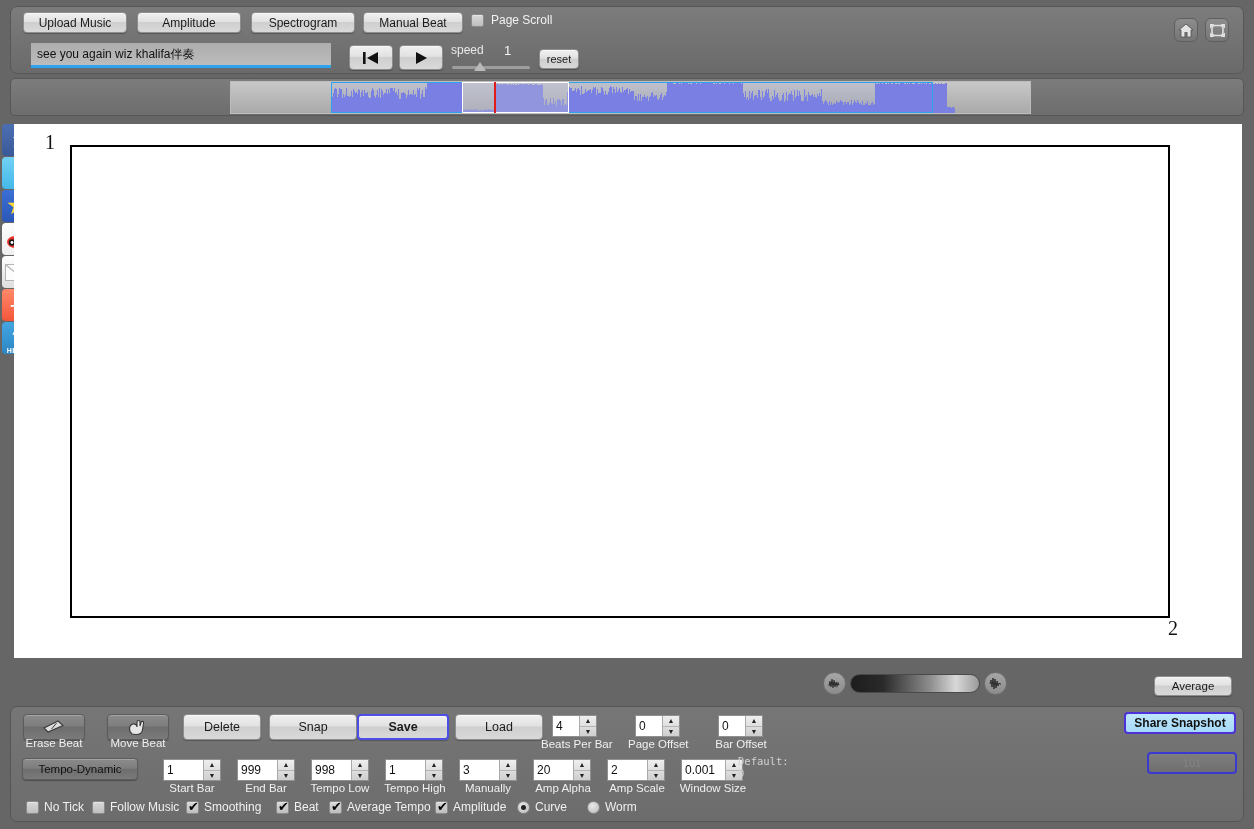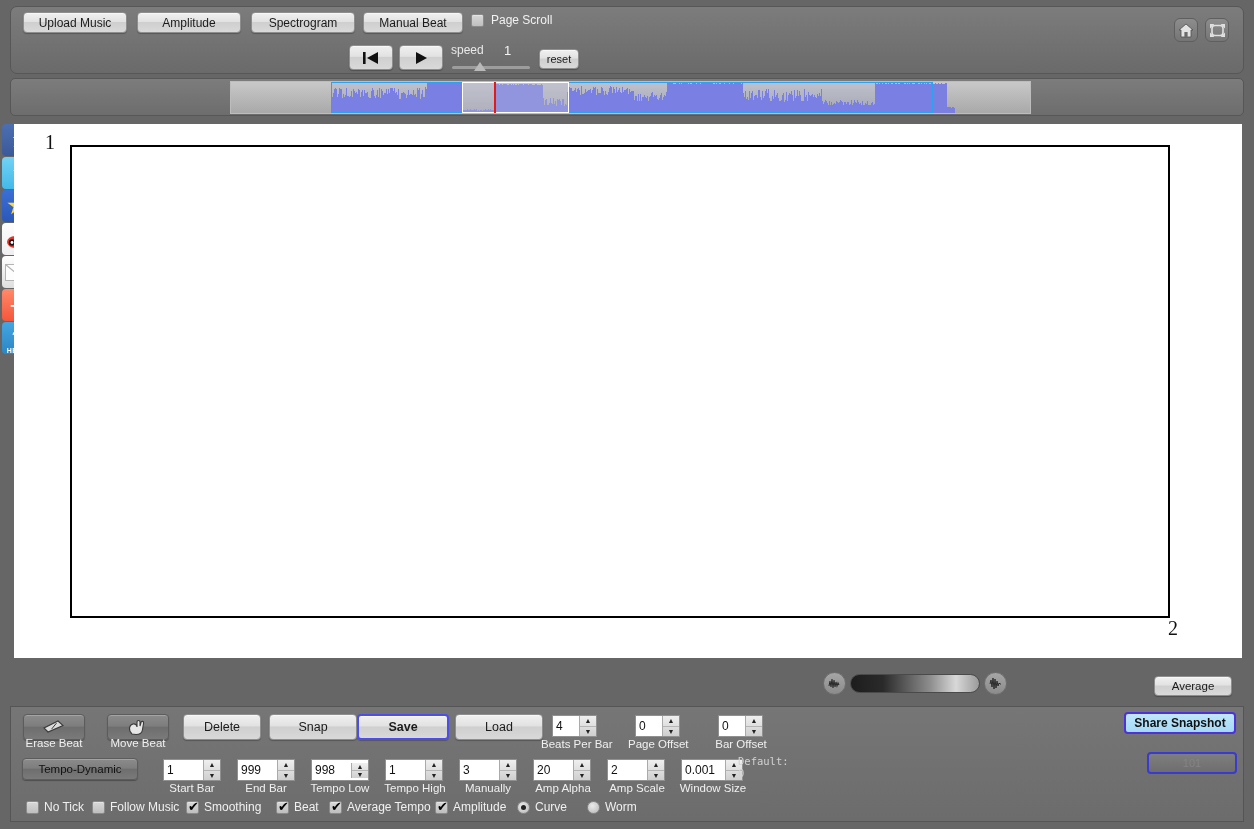--- a/index.html
+++ b/index.html
@@ -258,21 +258,21 @@
     position: absolute; left: 1154px; top: 676px;
     width: 78px; height: 20px; font-size: 11.5px;
   }
 
   
   #panel {
     position: absolute; left: 10px; top: 706px;
     width: 1234px; height: 116px;
     background: linear-gradient(to bottom, #767676, #6c6c6c);
     border: 1px solid #555;
-    border-radius: 0;
+    border-radius: 7px;
   }
   .ico-btn {
     position: absolute; top: 7px;
     width: 62px; height: 26px;
   }
   .sub-lbl {
     position: absolute; font-size: 11.5px; color: #f0f0f0;
     text-align: center; white-space: nowrap;
   }
   .row1-btn { position: absolute; top: 7px; height: 26px; font-size: 12.5px; }
@@ -348,20 +348,21 @@
     <div class="btn tb-btn" id="btn-upload">Upload Music</div>
     <div class="btn tb-btn" id="btn-waveform">Amplitude</div>
     <div class="btn tb-btn" id="btn-spectro">Spectrogram</div>
     <div class="btn tb-btn" id="btn-manual">Manual Beat</div>
 
     <div id="pagescroll-wrap">
       <span class="chk"></span>
       <span>Page Scroll</span>
     </div>
 
+    <input id="songname" type="text" value="see you again wiz khalifa伴奏" style="">
 
     <div class="btn" id="btn-rewind">
       <svg width="20" height="14" viewBox="0 0 20 14">
         <rect x="2" y="1" width="2.6" height="12" fill="#111"></rect>
         <polygon points="17,1 17,13 6,7" fill="#111"></polygon>
       </svg>
     </div>
     <div class="btn" id="btn-play">
       <svg width="16" height="14" viewBox="0 0 16 14">
         <polygon points="3,1 3,13 14,7" fill="#111"></polygon>
@@ -1140,21 +1141,21 @@
 
     <div class="spin" style="left:226px; top:52px; width:58px;">
       <input value="999" style="">
       <span class="arrows">
         <span>▲</span>
         <span>▼</span>
       </span>
     </div>
     <div class="sub-lbl" style="left:220px; top:75px; width:70px;">End Bar</div>
 
-    <div class="spin" style="left:300px; top:52px; width:58px;align-items:center;">
+    <div class="spin" style="left:300px; top:52px; width:58px;">
       <input value="998" style="">
       <span class="arrows">
         <span>▲</span>
         <span>▼</span>
       </span>
     </div>
     <div class="sub-lbl" style="left:292px; top:75px; width:74px;">Tempo Low</div>
 
     <div class="spin" style="left:374px; top:52px; width:58px;">
       <input value="1" style="">

